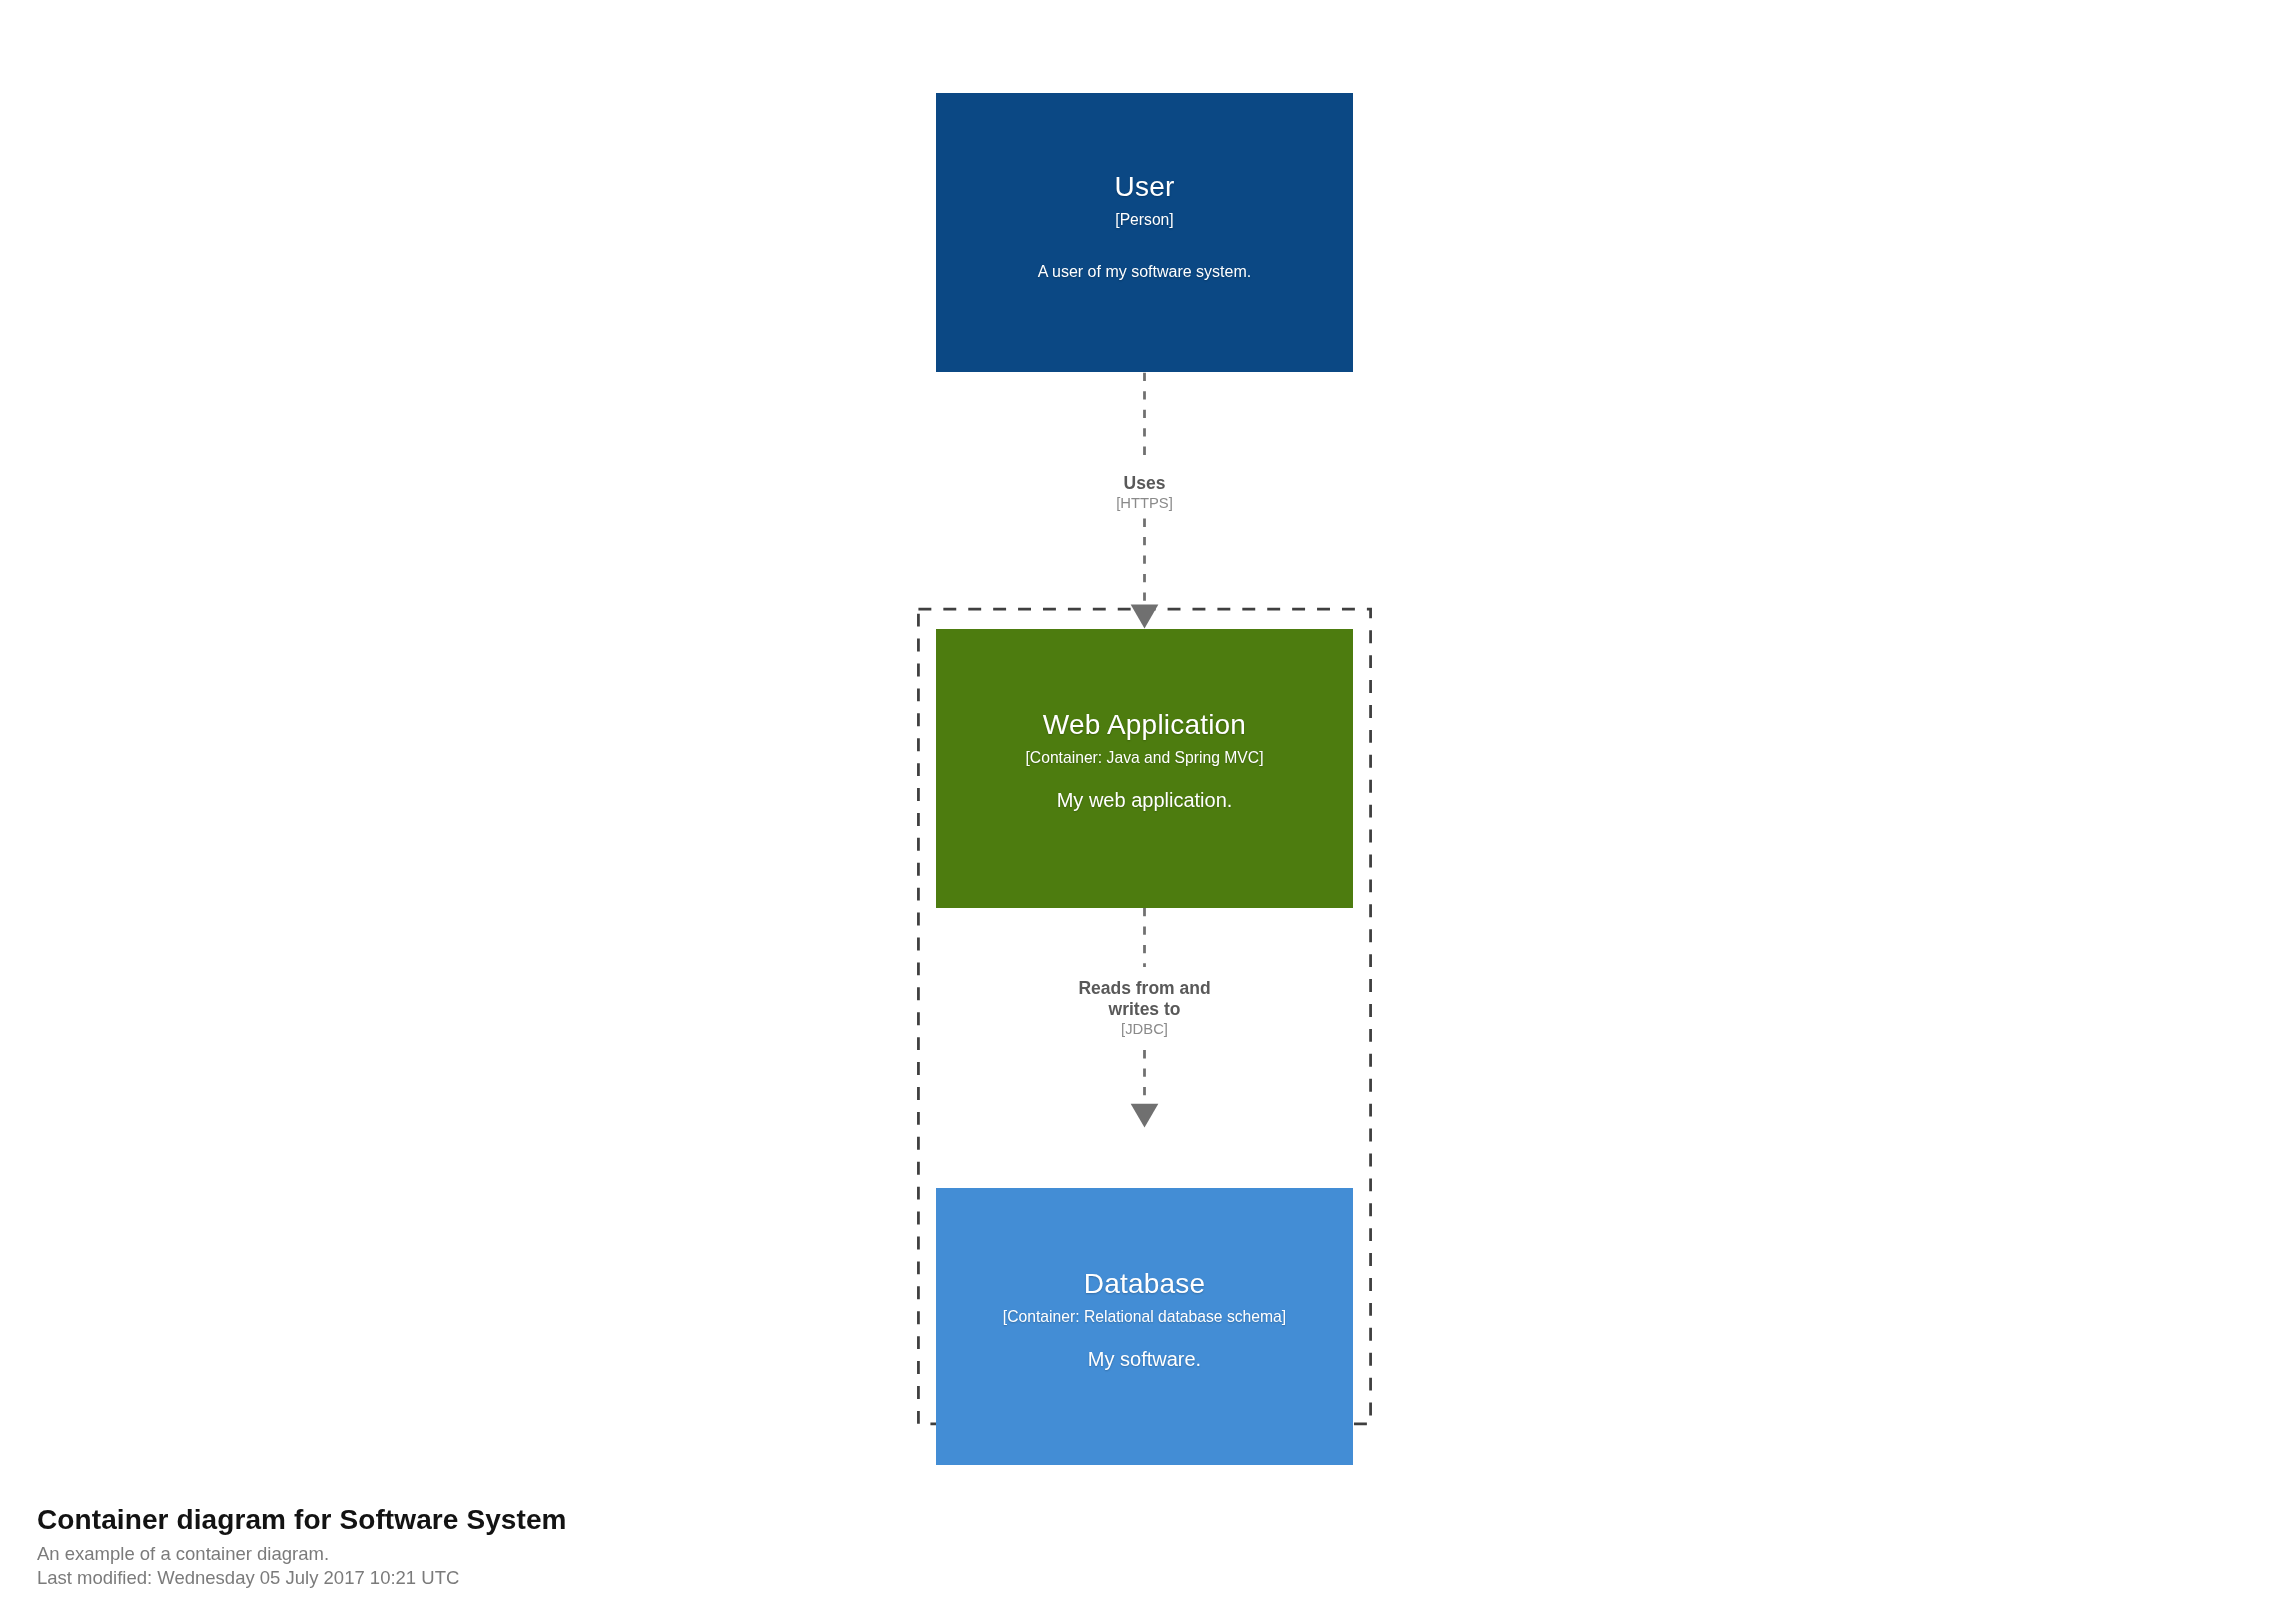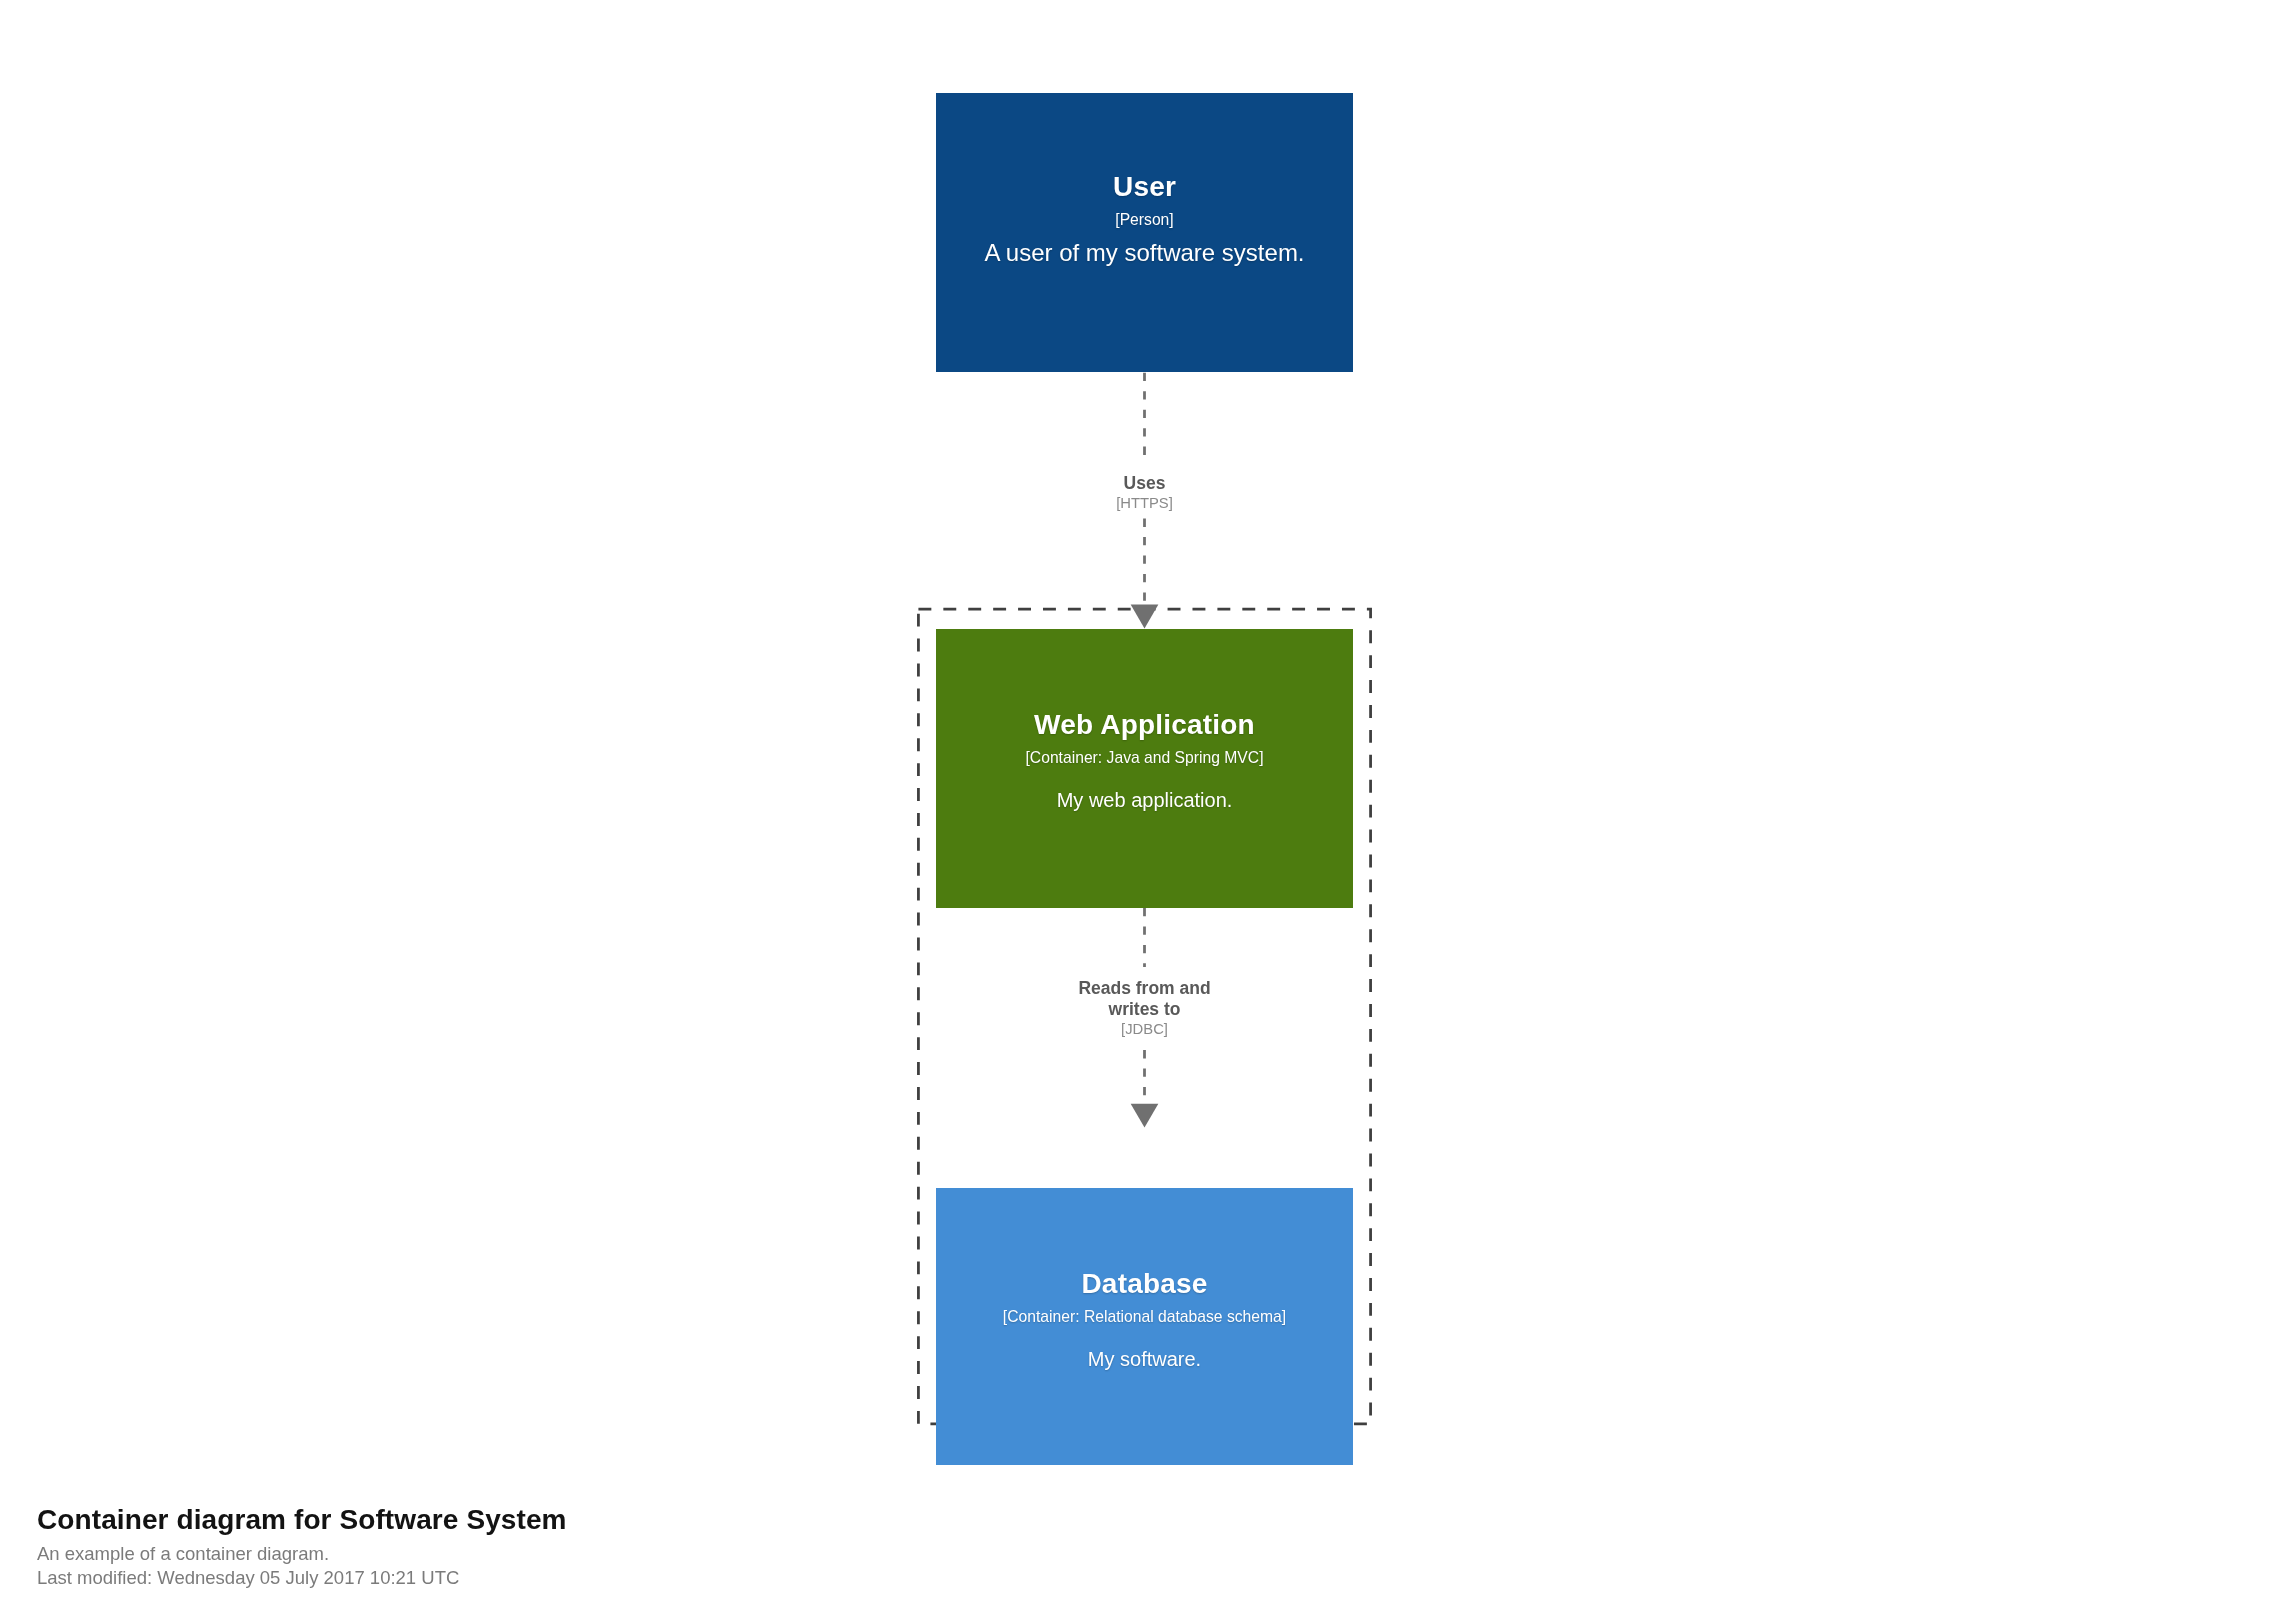--- a/index.html
+++ b/index.html
@@ -35,21 +35,21 @@
     box-sizing: border-box;
     display: flex;
     flex-direction: column;
     align-items: center;
     justify-content: flex-start;
     text-align: center;
     color: #ffffff;
     overflow: hidden;
   }
   .node .n-name {
-    font-weight: bold;
+    font-weight: normal;
     letter-spacing: 0.2px;
     line-height: 1.05;
     text-shadow: 0 0.9px 1.8px rgba(0,0,0,0.22);
   }
   .node .n-meta {
     line-height: 1.2;
     text-shadow: 0 0.9px 1.8px rgba(0,0,0,0.22);
   }
   .node .n-desc {
     line-height: 1.25;
@@ -60,21 +60,21 @@
   #node-user {
     left: 936px;
     top: 93px;
     width: 417px;
     height: 279px;
     background: #0B4884;
     padding-top: 79px;
   }
   #node-user .n-name { font-size: 28px; }
   #node-user .n-meta { font-size: 15.7px; margin-top: 10px; }
-  #node-user .n-desc { font-size: 24px; margin-top: 8px; }
+  #node-user .n-desc { font-size: 16px; margin-top: 32px; }
 
   
   #node-webapp {
     left: 936px;
     top: 629px;
     width: 417px;
     height: 279px;
     background: #4d7c0f;
     padding-top: 81px;
   }

